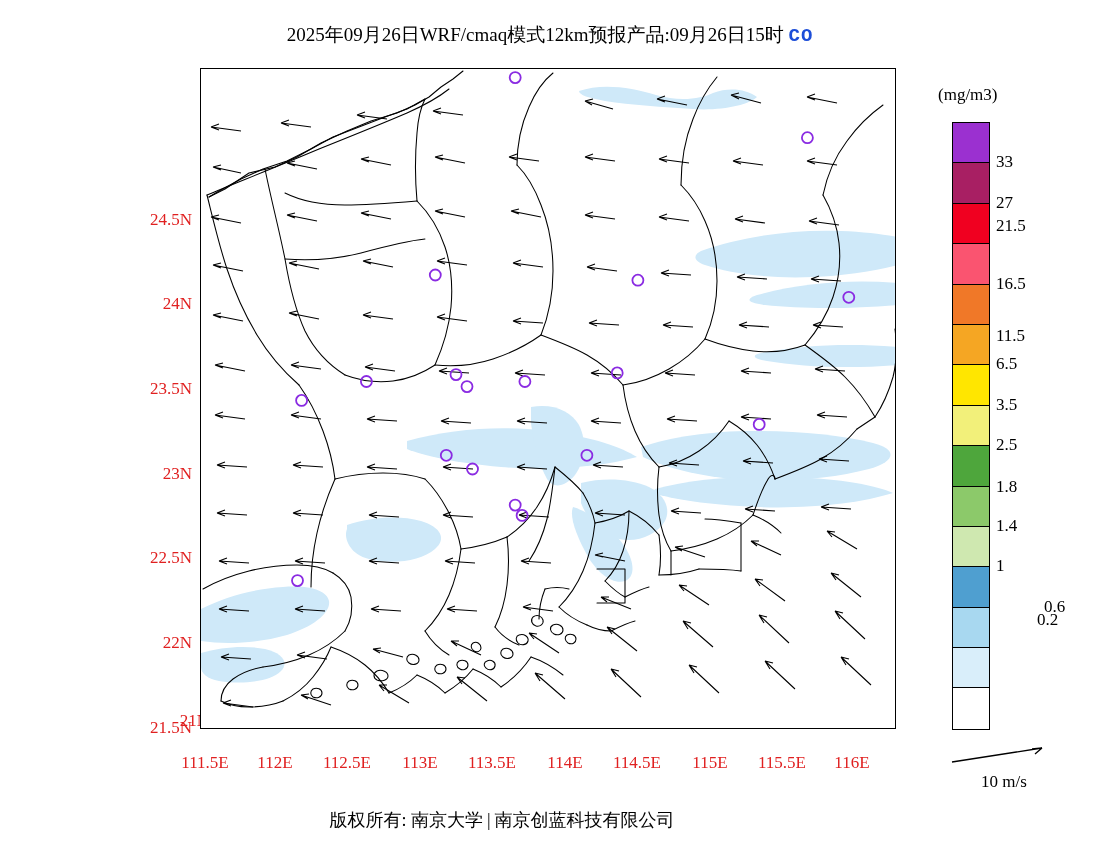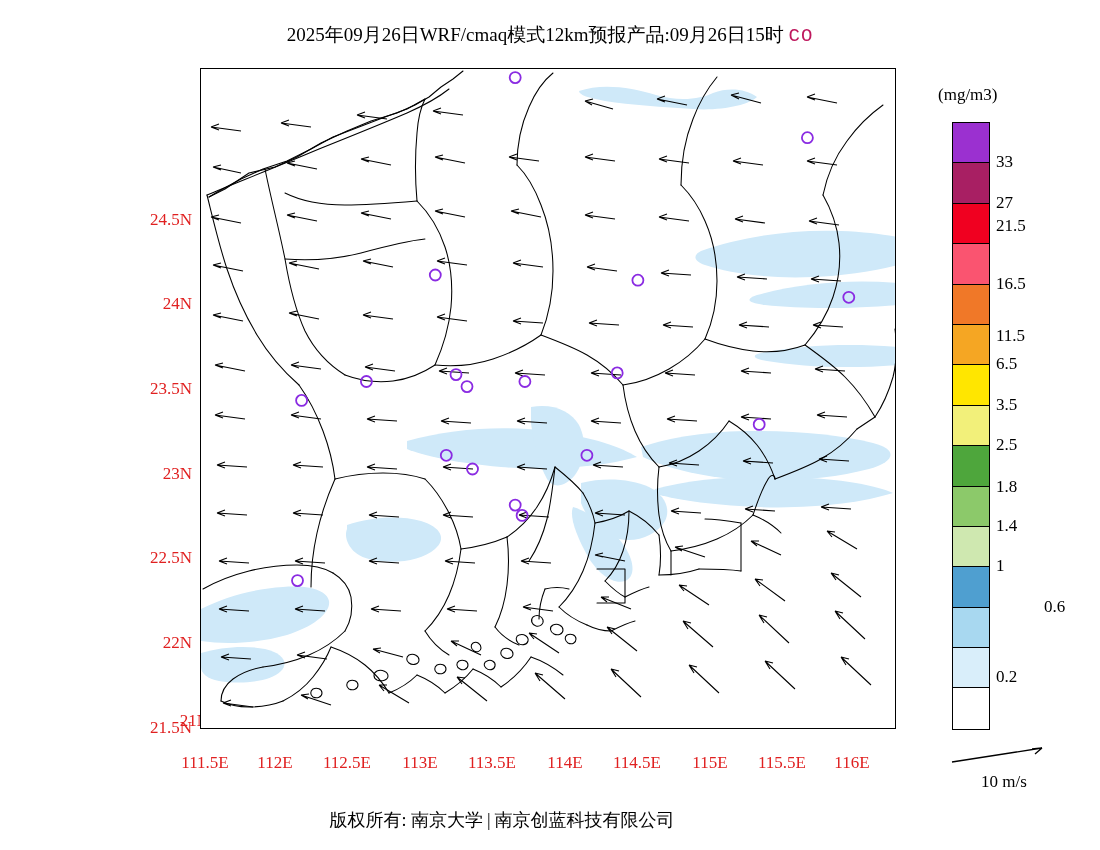--- a/index.html
+++ b/index.html
@@ -26,23 +26,24 @@
     top: 22px;
     width: 1100px;
     text-align: center;
     font-size: 19px;
     letter-spacing: 0px;
     color: #000;
     font-family: "Liberation Serif", serif;
     white-space: nowrap;
   }
   .title .co {
-    color: #be185d;
+    color: #1d4ed8;
     font-family: "Liberation Mono", monospace;
     letter-spacing: 1px;
+    font-weight: bold;
   }
   
   #mapframe {
     position: absolute;
     left: 200px;
     top: 68px;
     width: 696px;
     height: 661px;
     border: 1.6px solid #000;
     box-sizing: border-box;
@@ -532,21 +533,21 @@
       <div class="cb-tick" style="top: 104px;">21.5</div>
       <div class="cb-tick" style="top: 161.6px;">16.5</div>
       <div class="cb-tick" style="top: 202px; margin-top: 12px;">11.5</div>
       <div class="cb-tick" style="top: 242.4px;">6.5</div>
       <div class="cb-tick" style="top: 282.8px;">3.5</div>
       <div class="cb-tick" style="top: 323.2px;">2.5</div>
       <div class="cb-tick" style="top: 365px; text-align: right;">1.8</div>
       <div class="cb-tick" style="top: 404px;">1.4</div>
       <div class="cb-tick" style="top: 444.4px;">1</div>
       <div class="cb-tick" style="top: 484.8px; margin-left: 48px;">0.6</div>
-      <div class="cb-tick" style="top: 555px;">0.2</div>
+      <div class="cb-tick" style="top: 498px; margin-left: 41px;">0.2</div>
     </div>
 
   <div id="windscale">
     <svg class="arrowbox" width="100" height="24" viewBox="0 0 100 24" xmlns="http://www.w3.org/2000/svg">
       <path d="M2,18 L92,4 M92,4 L82,5 M92,4 L85,10" stroke="#000" stroke-width="1.3" fill="none"></path>
     </svg>
     <div class="wlabel">10 m/s</div>
   </div>
 
   <div id="footer">

